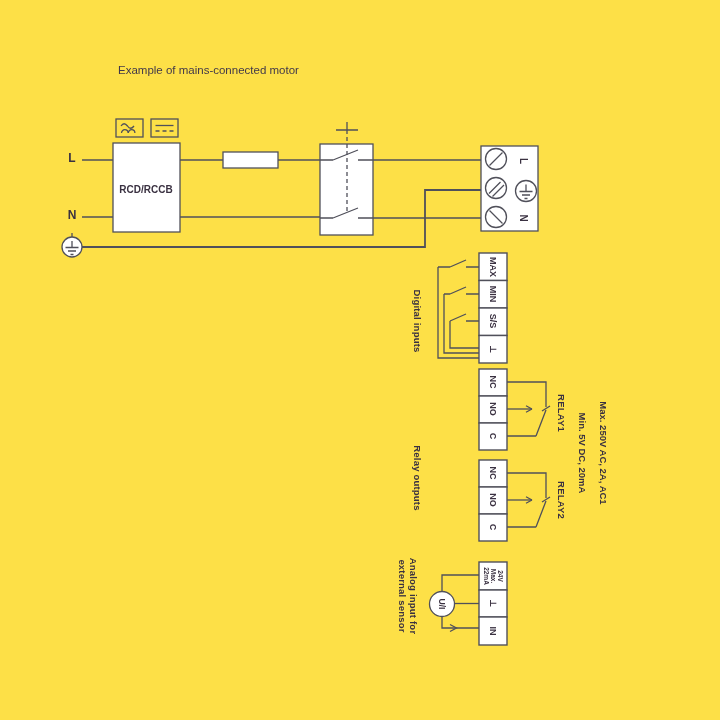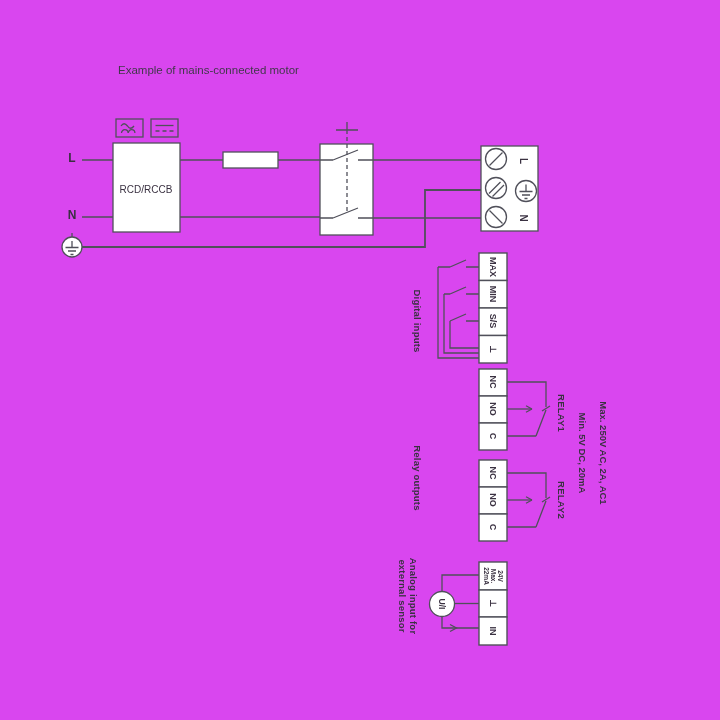--- a/index.html
+++ b/index.html
@@ -1,16 +1,16 @@
 <!DOCTYPE html>
 <html><head>
 <meta charset="utf-8">
 <style>
   html,body{margin:0;padding:0;background:#ffffff;}
-  #page{position:relative;width:720px;height:720px;background:#d946ef;overflow:hidden;
+  #page{position:relative;width:720px;height:720px;background:#fde047;overflow:hidden;
         font-family:"Liberation Sans",sans-serif;color:#3a3141;}
   #wires{position:absolute;left:0;top:0;}
   .lbl{position:absolute;white-space:nowrap;color:#3a3141;}
   .ctr{transform:translate(-50%,-50%);}
   .rot{transform:translate(-50%,-50%) rotate(90deg);}
   .title{left:118px;top:62px;font-size:11.5px;line-height:16px;color:#41384a;}
   .side-label{font-size:9.5px;font-weight:700;letter-spacing:.2px;}
   .term-label{font-size:9px;font-weight:700;}
   .tiny{font-size:6.5px;font-weight:700;line-height:7px;text-align:center;}
   .two-line{text-align:center;line-height:11px;}
@@ -135,21 +135,21 @@
       </g>
     </g>
   </svg>
 
   <div class="lbl title">
     <div>Example of mains-connected motor</div>
   </div>
 
   <div class="lbl ctr lr-label" style="left:72px;top:158px;">L</div>
   <div class="lbl ctr lr-label" style="left:72px;top:215px;">N</div>
-  <div class="lbl ctr rcd-label" style="left:146px;top:189px;">RCD/RCCB</div>
+  <div class="lbl ctr rcd-label" style="left:146px;top:189px;font-weight:bold;">RCD/RCCB</div>
 
   <div class="lbl rot term-label" style="left:523px;top:161px;font-size:10px;">L</div>
   <div class="lbl rot term-label" style="left:523px;top:218px;font-size:10px;">N</div>
 
   <div class="lbl rot side-label" style="left:417px;top:321px;">Digital inputs</div>
   <div class="lbl rot term-label" style="left:493px;top:267px;">MAX</div>
   <div class="lbl rot term-label" style="left:493px;top:294px;">MIN</div>
   <div class="lbl rot term-label" style="left:493px;top:321px;">S/S</div>
   <div class="lbl rot term-label sym" style="left:493px;top:349px;">⊥</div>
 

